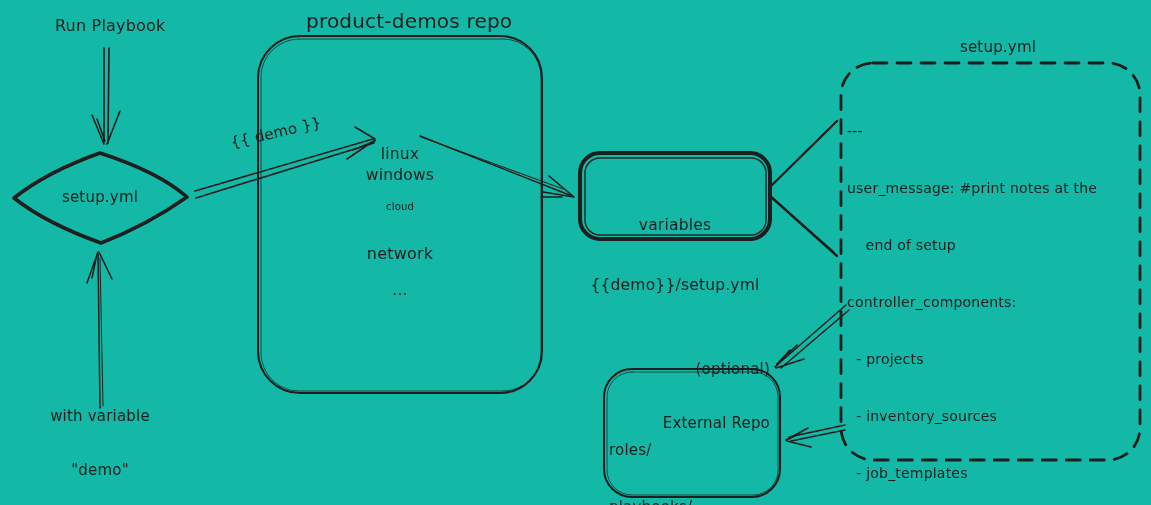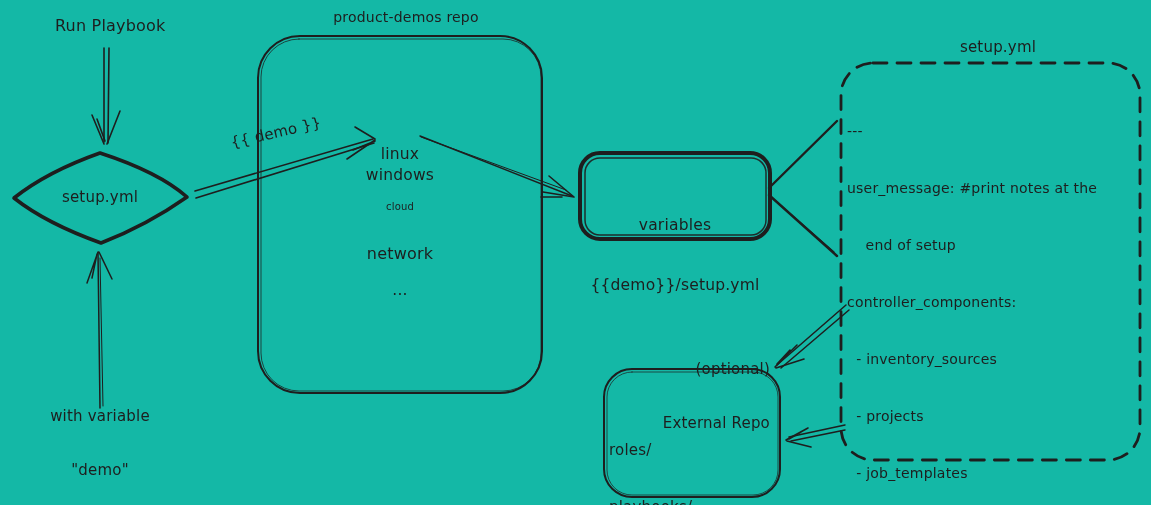--- a/index.html
+++ b/index.html
@@ -102,21 +102,21 @@
 
   <div class="label t16" style="left:55px;top:16px;width:115px;">Run Playbook</div>
 
   <div class="label t15 center" style="left:50px;top:188px;width:100px;">setup.yml</div>
 
   <div class="label t15 center" style="left:25px;top:371px;width:150px;line-height:18px;">
     <div>with variable</div>
     <div>"demo"</div>
   </div>
 
-  <div class="label t15 center" style="left:306px;top:9px;width:200px;font-size:14px;">product-demos repo</div>
+  <div class="label t15 center" style="left:306px;top:9px;width:200px;font-size:20px;">product-demos repo</div>
 
   <div class="label t15 rot" style="left:231px;top:134px;width:115px;">{{ demo }}</div>
 
   <div class="label center" style="left:330px;top:127px;width:140px;font-size:15.5px;margin-top:18px;">linux</div>
   <div class="label center" style="left:330px;top:166px;width:140px;font-size:15.5px;">windows</div>
   <div class="label center" style="left:330px;top:201px;width:140px;font-size:10px;">cloud</div>
   <div class="label center" style="left:330px;top:244px;width:140px;font-size:16px;">network</div>
   <div class="label center" style="left:330px;top:281px;width:140px;font-size:15.5px;">...</div>
 
   <div class="label center" style="left:582px;top:175px;width:186px;font-size:15.5px;line-height:20px;">
@@ -124,22 +124,22 @@
     <div>{{demo}}/setup.yml</div>
   </div>
 
   <div class="label t15 center" style="left:928px;top:38px;width:140px;">setup.yml</div>
 
   <div class="label code" style="left:847px;top:84px;width:288px;">
     <div class="yaml-line">---</div>
     <div class="yaml-line">user_message: #print notes at the</div>
     <div class="yaml-line">    end of setup</div>
     <div class="yaml-line gap">controller_components:</div>
+    <div class="yaml-line">  - projects</div>
     <div class="yaml-line">  - inventory_sources</div>
-    <div class="yaml-line">  - projects</div>
     <div class="yaml-line">  - job_templates</div>
     
     
     
     
     
     
     
     
   </div>

